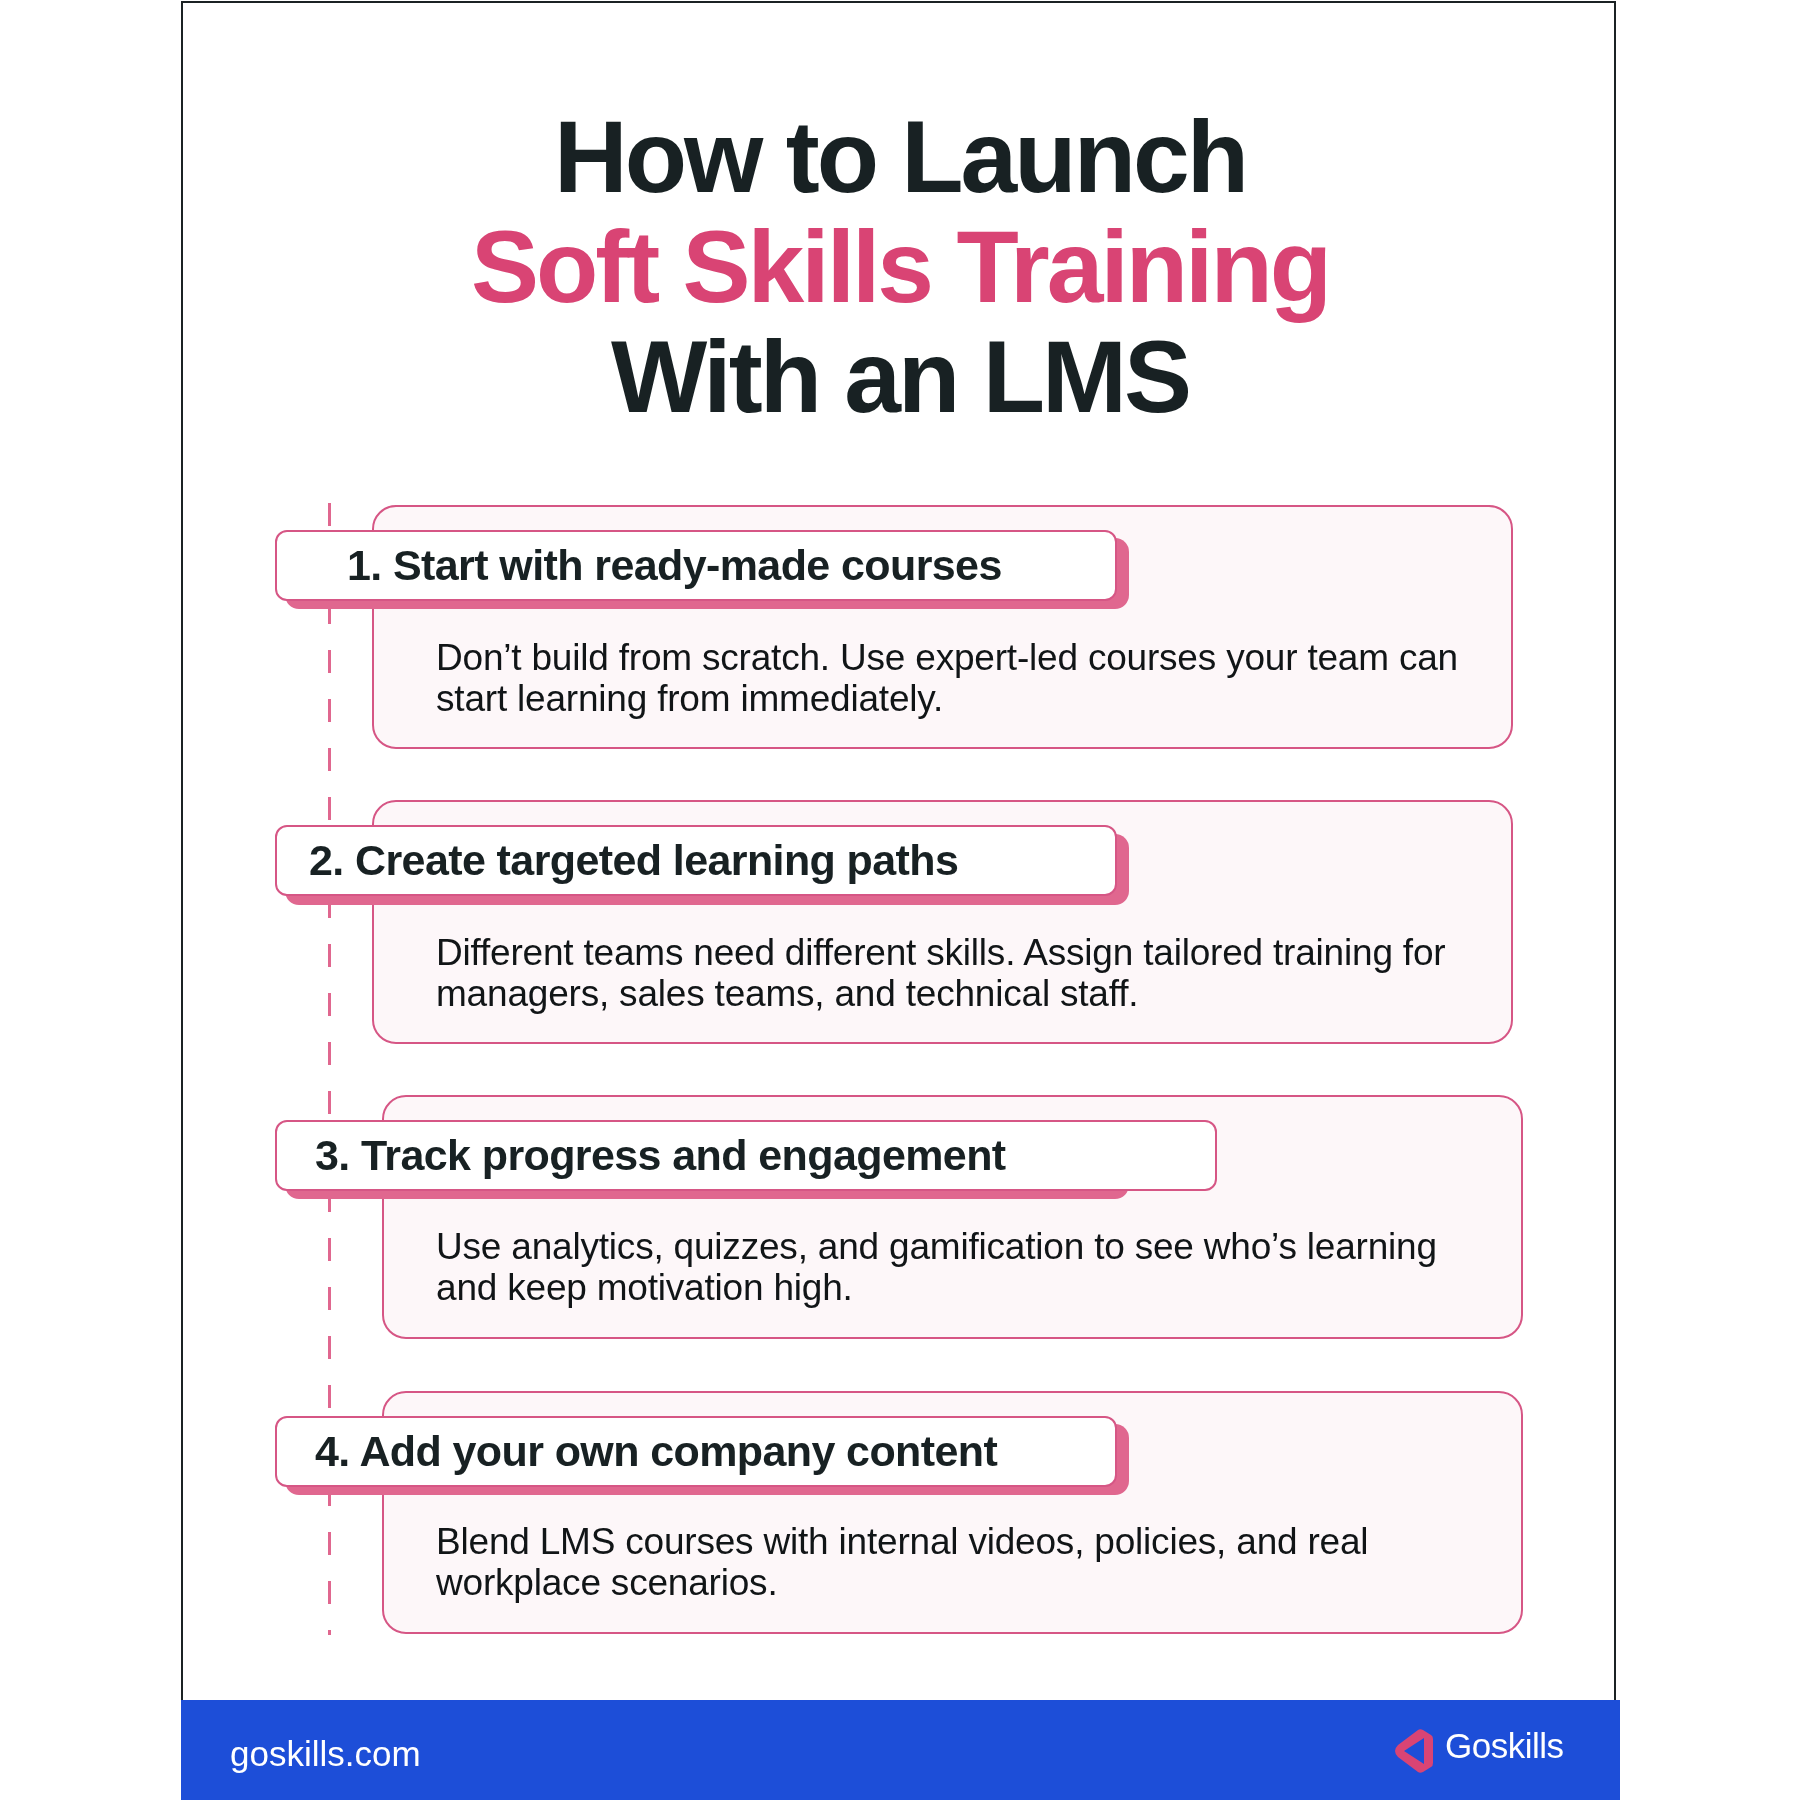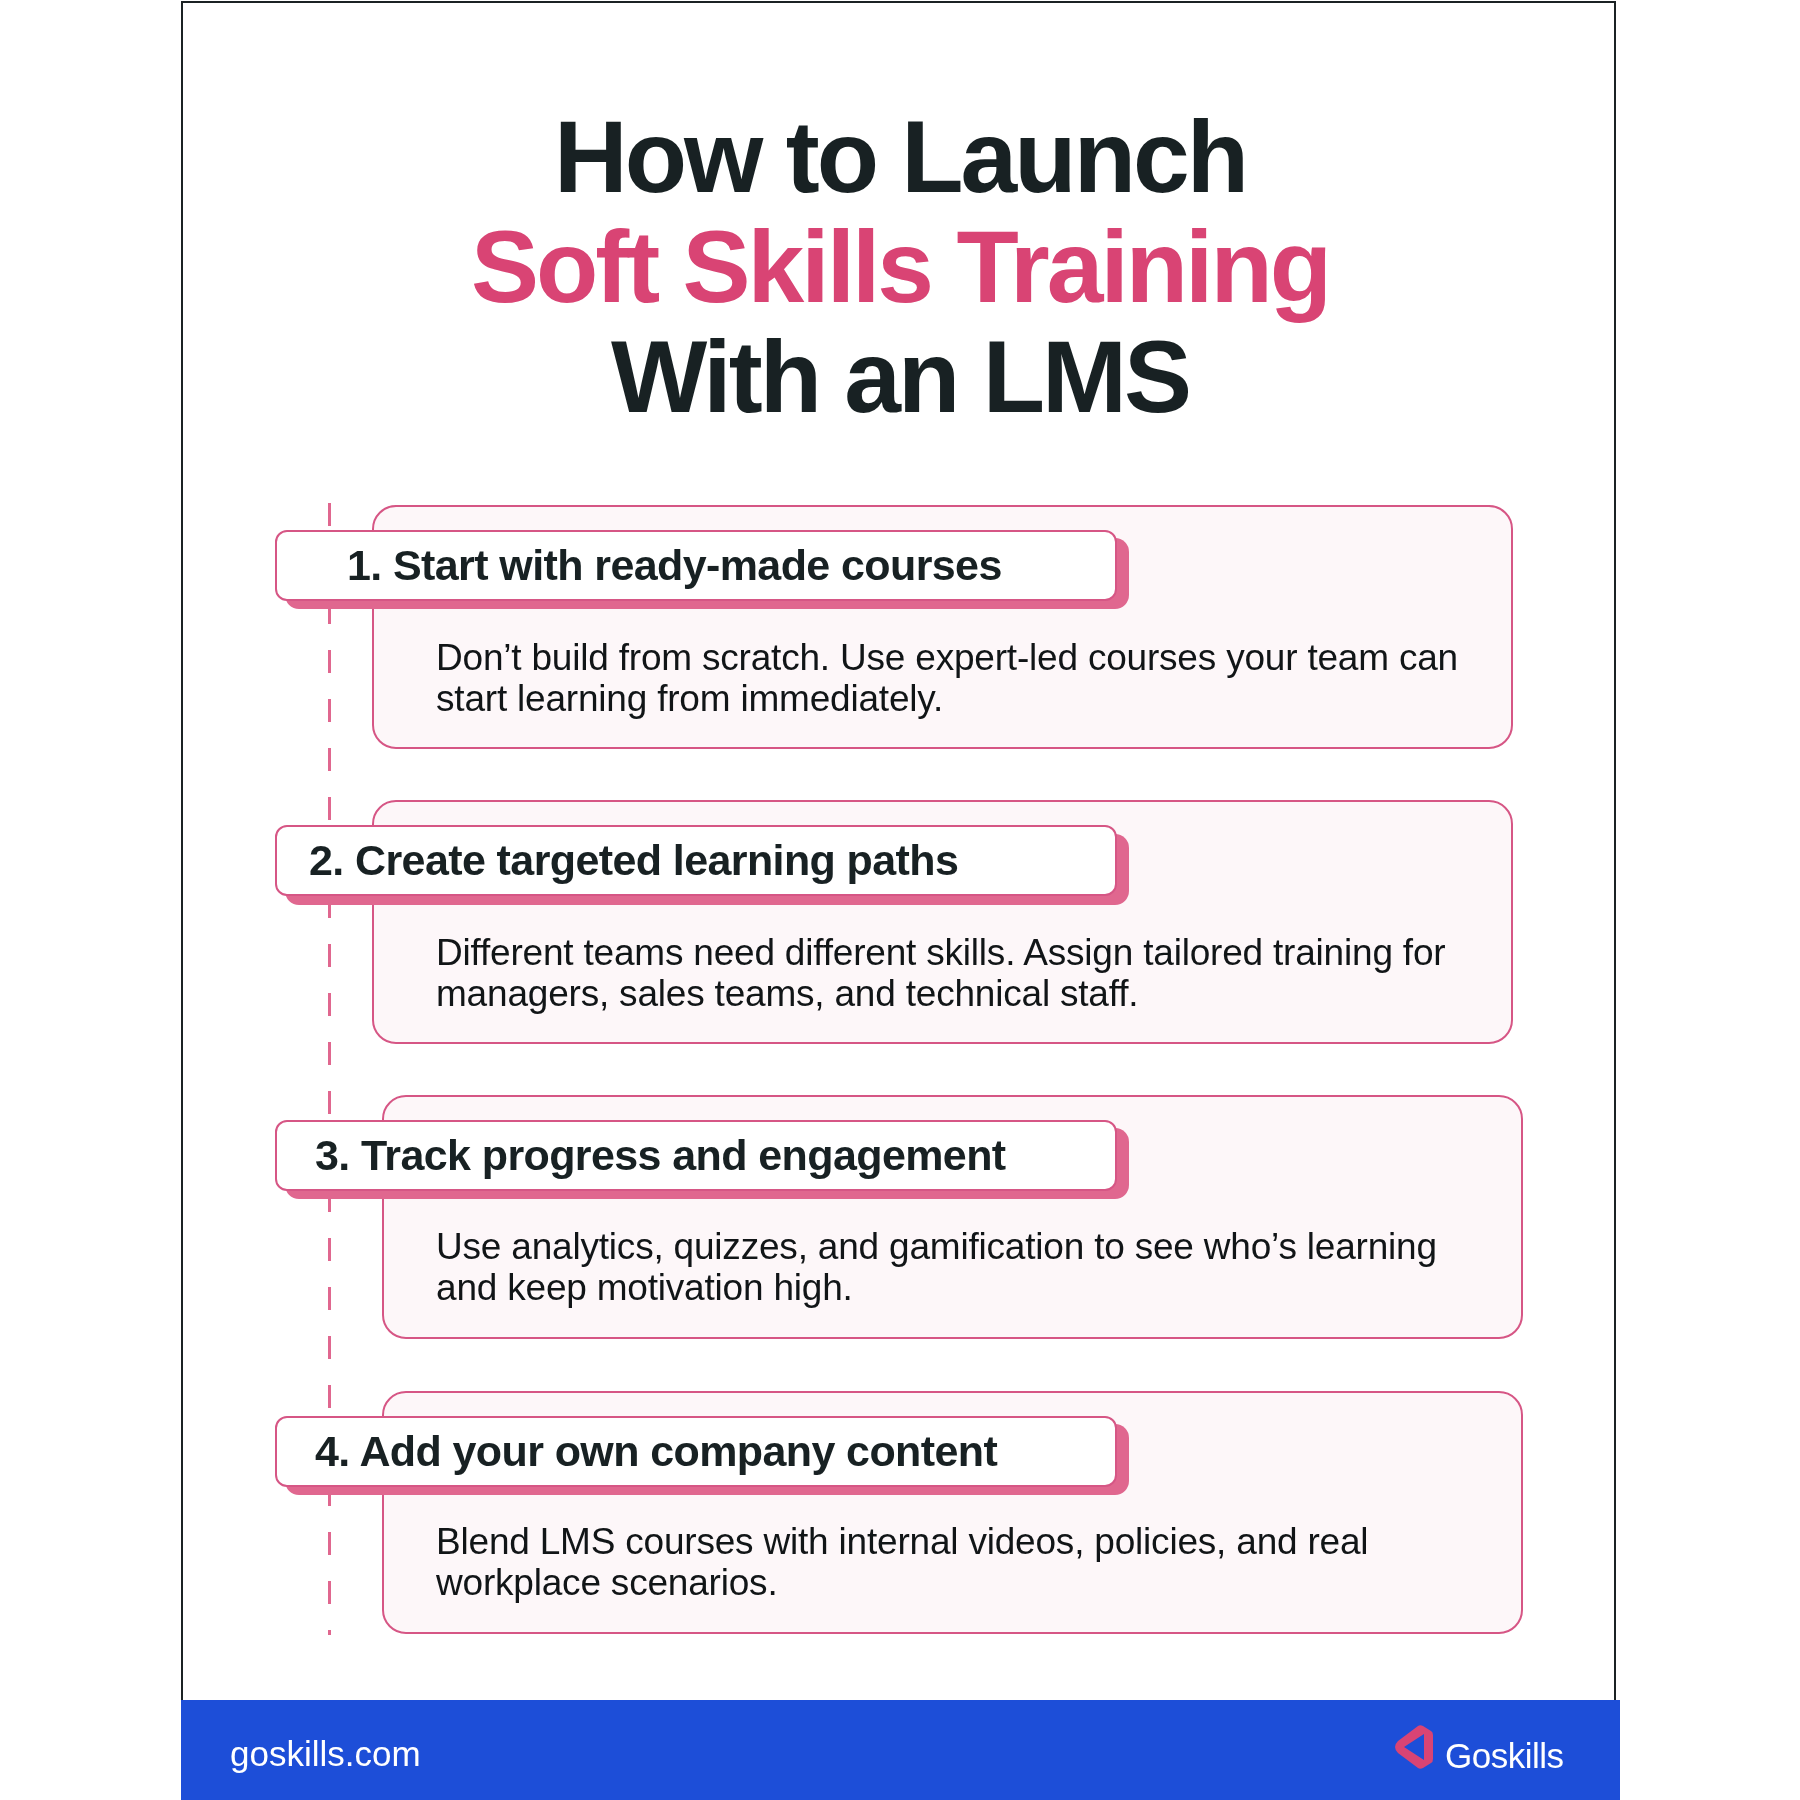--- a/index.html
+++ b/index.html
@@ -40,21 +40,21 @@
     position: absolute; left: 436px; width: 1060px;
     font-size: 37px; line-height: 41px; color: #111517; letter-spacing: -0.2px;
   }
   .footer {
     position: absolute; left: 181px; top: 1700px; width: 1439px; height: 100px; background: #1d4ed8;
   }
   .footer-url {
     position: absolute; left: 49px; top: 34px; font-size: 35px; line-height: 40px; color: #ffffff;
   }
   .footer-brand {
-    position: absolute; left: 1212px; top: 26px; height: 50px; display: flex; align-items: flex-end; gap: 10px;
+    position: absolute; left: 1212px; top: 26px; height: 50px; display: flex; align-items: flex-start; gap: 10px;
   }
   .brand-name { font-size: 35px; color: #ffffff; letter-spacing: -0.5px; }
 </style>
 </head>
 <body>
 
 <div class="poster"></div>
 
 <div class="title-line" style="top:102px;">How to Launch</div>
 <div class="title-line accent" style="top:212px;">Soft Skills Training</div>
@@ -71,21 +71,21 @@
 
 <div class="card" style="left:372px; top:800px; width:1141px; height:244px;"></div>
 <div class="pill-shadow" style="left:285px; top:834px; width:844px; height:71px;"></div>
 <div class="pill" style="left:275px; top:825px; width:842px; height:71px;">
   <div class="pill-text" style="left:32px;">2. Create targeted learning paths</div>
 </div>
 <div class="body-text" style="top:932px;">Different teams need different skills. Assign tailored training for managers, sales teams, and technical staff.</div>
 
 <div class="card" style="left:382px; top:1095px; width:1141px; height:244px;"></div>
 <div class="pill-shadow" style="left:285px; top:1128px; width:844px; height:71px;"></div>
-<div class="pill" style="left:275px; top:1120px; width:842px; height:71px;">
+<div class="pill" style="left:275px; top:1120px; width:942px; height:71px;">
   <div class="pill-text" style="left:38px;">3. Track progress and engagement</div>
 </div>
 <div class="body-text" style="top:1226px;">Use analytics, quizzes, and gamification to see who’s learning and keep motivation high.</div>
 
 <div class="card" style="left:382px; top:1391px; width:1141px; height:243px;"></div>
 <div class="pill-shadow" style="left:285px; top:1424px; width:844px; height:71px;"></div>
 <div class="pill" style="left:275px; top:1416px; width:842px; height:71px;">
   <div class="pill-text" style="left:38px;">4. Add your own company content</div>
 </div>
 <div class="body-text" style="top:1521px;">Blend LMS courses with internal videos, policies, and real workplace scenarios.</div>

